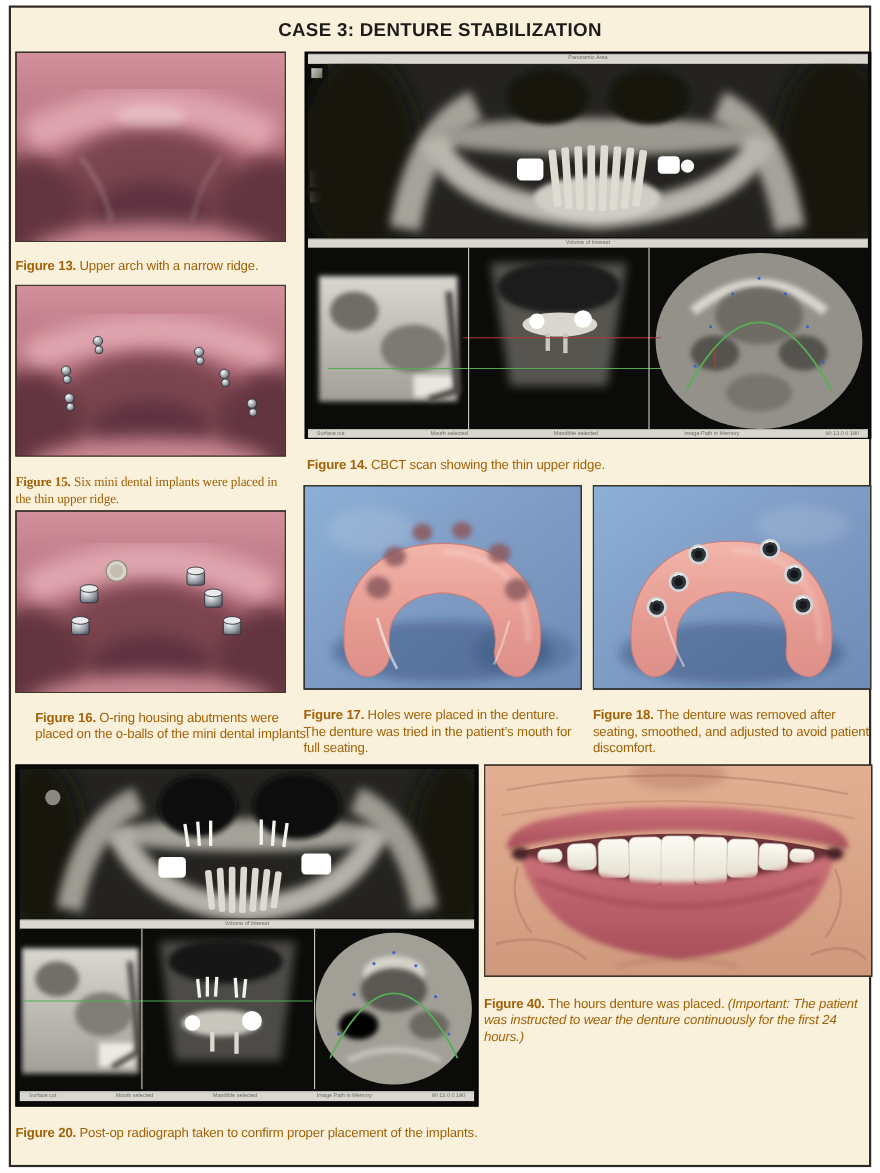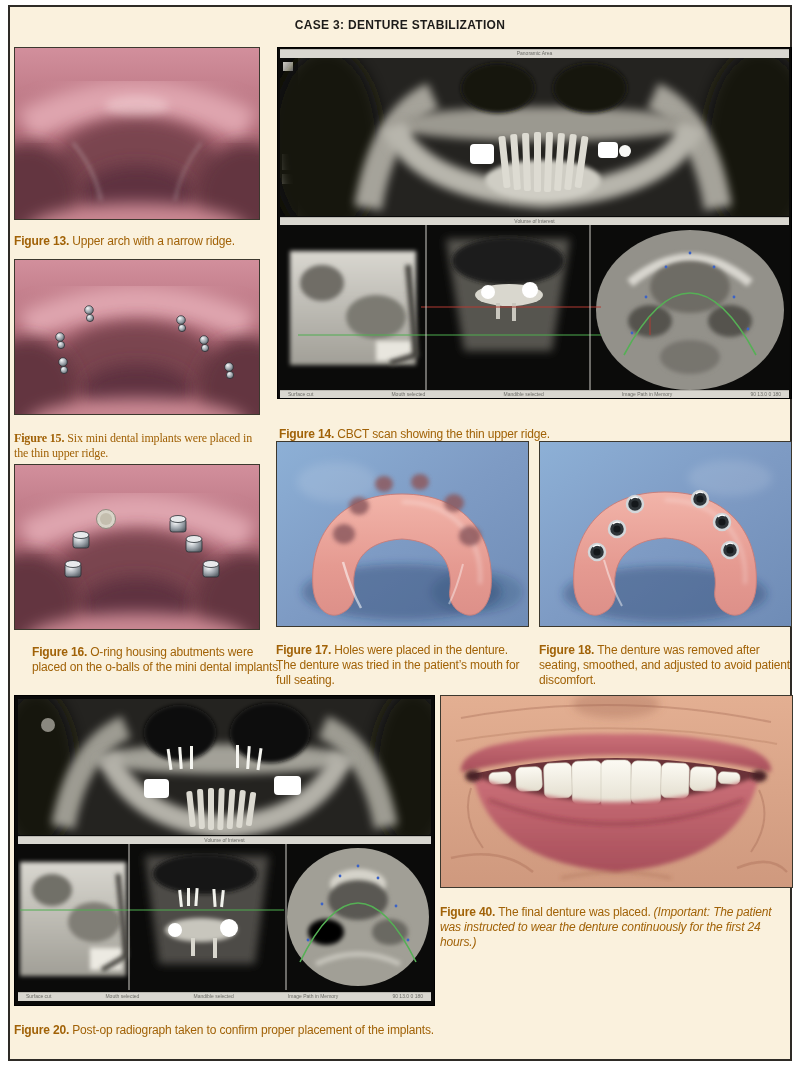--- a/index.html
+++ b/index.html
@@ -7,21 +7,21 @@
     width:800px;height:1066px;position:relative;background:#ffffff;
     font-family:"Liberation Sans", sans-serif;overflow:hidden;
   }
   .sheet{
     position:absolute;left:8px;top:5px;width:780px;height:1052px;
     border:2px solid #2e2b26;background:#faf1dd;
   }
   .abs{position:absolute;}
   .page-title{
     position:absolute;left:0;top:18px;width:800px;text-align:center;
-    font-size:12px;font-weight:bold;color:#1d1c1a;letter-spacing:.3px;
+    font-size:17px;font-weight:bold;color:#1d1c1a;letter-spacing:.3px;
   }
   .photo{border:1px solid #3c382e;background:#000;display:block;}
   .caption{
     position:absolute;font-size:12px;line-height:15px;color:#a16207;letter-spacing:-.15px;
   }
   .fig-label{font-weight:bold;margin-right:3px;}
   .fig-note{font-style:italic;margin-left:3px;}
   .panel{position:absolute;background:#0a0a09;border:1px solid #000;}
   .bar{
     position:absolute;background:#d9d7d0;color:#6b6b66;font-size:5px;line-height:7px;
@@ -190,21 +190,21 @@
     <line x1="310" y1="0" x2="310" y2="165" stroke="#cfcdc6" stroke-width="1"></line>
   </svg>
   <div class="statusbar" style="left:2px;right:2px;top:342px;height:7px;">
     <span>Surface cut</span>
     <span>Mouth selected</span>
     <span>Mandible selected</span>
     <span>Image Path in Memory</span>
     <span>90    13.0    0    180</span>
   </div>
 </div>
-<p class="caption" style="left:279px;top:415px;width:505px;">
+<p class="caption" style="left:279px;top:403px;width:505px;">
   <span class="fig-label">Figure 14.</span><span>CBCT scan showing the thin upper ridge.</span>
 </p>
 
 <div class="abs" style="left:14px;top:259px;">
   <svg class="photo" width="244" height="154" viewBox="0 0 244 154">
     <rect width="244" height="154" fill="url(#gT)"></rect>
     <path d="M10,66 Q122,16 234,66" stroke="#dfa5af" stroke-width="30" fill="none" filter="url(#b10)"></path>
     <ellipse cx="122" cy="106" rx="82" ry="44" fill="#7a4450" filter="url(#b10)"></ellipse>
     <ellipse cx="122" cy="130" rx="54" ry="26" fill="#5e3340" filter="url(#b10)"></ellipse>
     <ellipse cx="12" cy="130" rx="50" ry="52" fill="#63363f" filter="url(#b10)"></ellipse>
@@ -469,14 +469,14 @@
     </g>
     <path d="M20,76 Q175,42 330,76 Q332,60 300,50 Q240,36 175,38 Q110,36 50,50 Q18,60 20,76 Z" fill="url(#gLip)" filter="url(#b3)"></path>
     <path d="M32,80 Q175,132 318,80 Q300,166 175,176 Q50,166 32,80 Z" fill="url(#gLip)" filter="url(#b3)"></path>
     <path d="M48,104 Q175,152 302,104" stroke="rgba(120,40,50,0.45)" stroke-width="3" fill="none" filter="url(#b3)"></path>
     <ellipse cx="32" cy="80" rx="8" ry="6" fill="#4a2228" filter="url(#b3)"></ellipse>
     <ellipse cx="318" cy="80" rx="8" ry="6" fill="#4a2228" filter="url(#b3)"></ellipse>
     <path d="M120,182 Q175,170 230,182" stroke="rgba(150,90,70,0.35)" stroke-width="3" fill="none" filter="url(#b3)"></path>
   </svg>
 </div>
 <p class="caption" style="left:440px;top:893px;width:350px;">
-  <span class="fig-label">Figure 40.</span><span>The final denture was placed.</span><span class="fig-note">(Important: The patient was instructed to wear the denture continuously for the first 24 hours.)</span>
+  <span class="fig-label">Figure 40.</span><span>The hours denture was placed.</span><span class="fig-note">(Important: The patient was instructed to wear the denture continuously for the first 24 hours.)</span>
 </p>
 
 </body></html>

